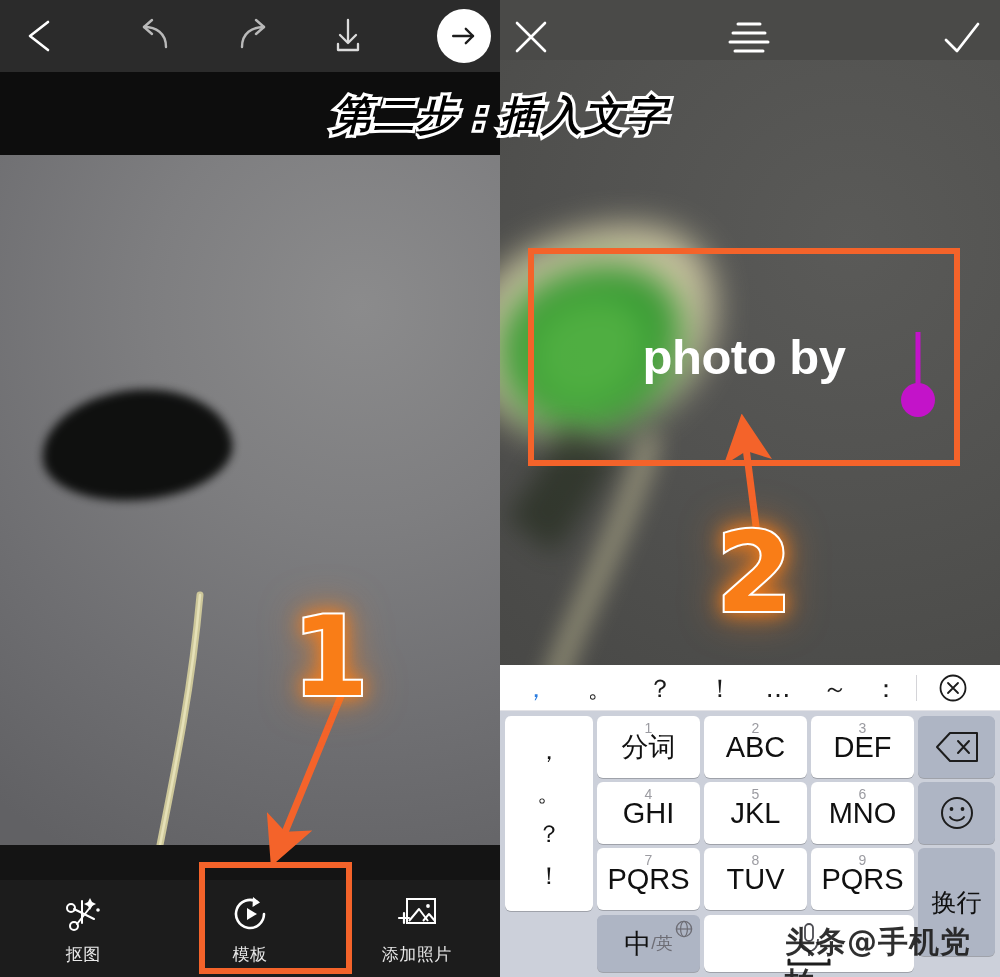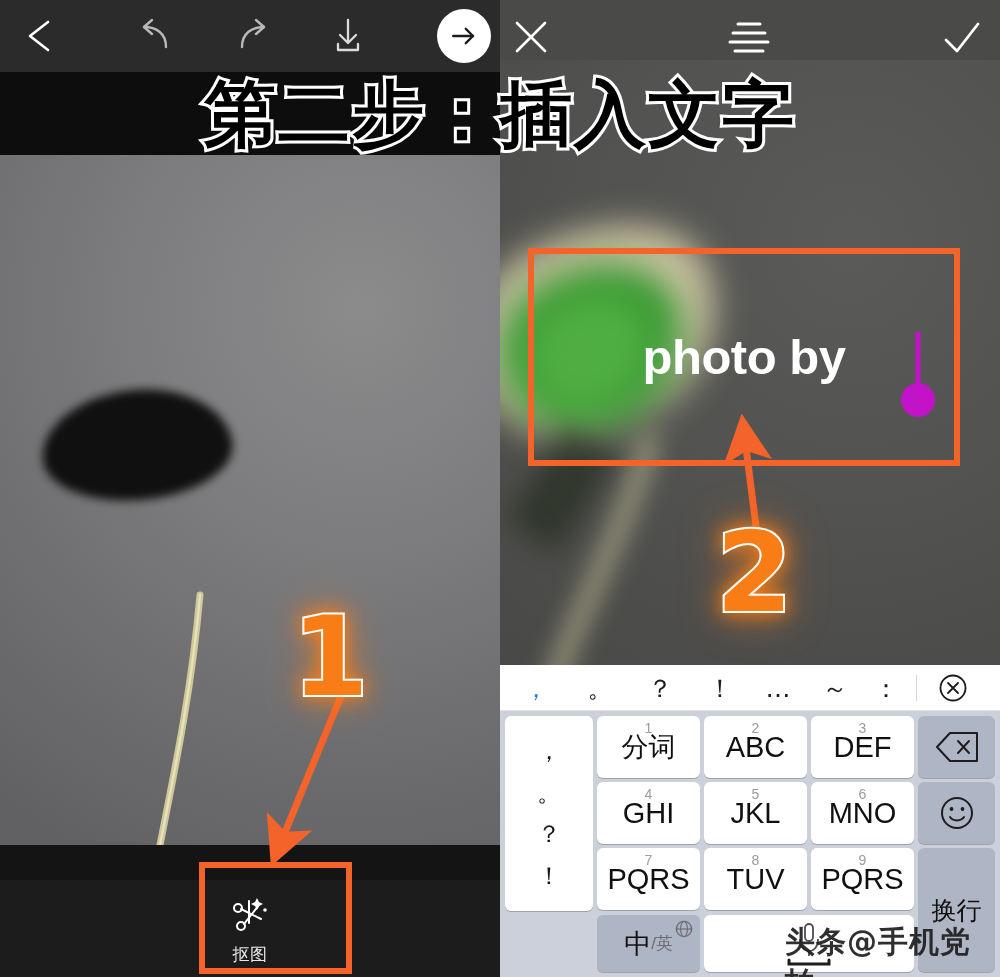--- a/index.html
+++ b/index.html
@@ -65,23 +65,24 @@
   }
 
   
   .bigtitle {
     position:absolute; left:0; top:72px; width:1000px; height:86px;
     display:flex; align-items:center; justify-content:center;
     z-index:30; pointer-events:none;
   }
   .bigtitle span {
     font-family:"DejaVu Sans","Liberation Sans",sans-serif;
-    font-size:72px; font-weight:bold; color:#000; letter-spacing:2px;
+    font-size:40px; font-weight:bold; color:#000; letter-spacing:2px;
     -webkit-text-stroke:6px #ffffff; paint-order:stroke fill;
     text-shadow:0 0 1px #fff;
+    font-style:italic;
   }
 
   
   .panel-right { position:relative; width:500px; height:977px; background:#4a4a48; overflow:hidden; }
   .topbar-r {
     position:absolute; top:0; left:0; width:500px; height:72px;
     background:#4a4a48;
   }
   .r-close { position:absolute; left:508px; top:14px; }
   .photo-r { position:absolute; top:60px; left:0; width:500px; height:605px; overflow:hidden; }
@@ -270,22 +271,44 @@
             <circle cx="12" cy="33" r="4" fill="none" stroke="#fff" stroke-width="2"></circle>
             <path d="M12 16 L32 26 M15 31 L30 12" fill="none" stroke="#fff" stroke-width="2" stroke-linecap="round"></path>
             <path d="M20 8 L20 30" fill="none" stroke="#fff" stroke-width="2" stroke-linecap="round"></path>
             <path d="M28 5 L30 9 L34 11 L30 13 L28 17 L26 13 L22 11 L26 9 Z" fill="#fff"></path>
             <circle cx="36" cy="17" r="1.8" fill="#fff"></circle>
           </svg>
         </div>
         <div class="lbl">抠图</div>
       </div>
 
-
-
+      <div class="tool">
+        <div class="ico">
+          <svg width="42" height="42" viewBox="0 0 42 42">
+            <path d="M35 21 A14 14 0 1 1 28 8.8" fill="none" stroke="#fff" stroke-width="2.6" stroke-linecap="round"></path>
+            <path d="M24 4 L31 9.5 L23.5 14" fill="#fff"></path>
+            <path d="M18 15 L28 21 L18 27 Z" fill="#fff"></path>
+          </svg>
+        </div>
+        <div class="lbl">模板</div>
+      </div>
+
+
+      <div class="tool">
+        <div class="ico">
+          <svg width="44" height="42" viewBox="0 0 44 42">
+            <rect x="12" y="6" width="28" height="24" fill="none" stroke="#fff" stroke-width="2"></rect>
+            <circle cx="33" cy="13" r="1.9" fill="#fff"></circle>
+            <path d="M14 28 L24 16 L33 28" fill="none" stroke="#fff" stroke-width="2" stroke-linejoin="round"></path>
+            <path d="M28 28 L34 21 L40 28" fill="none" stroke="#fff" stroke-width="2" stroke-linejoin="round"></path>
+            <path d="M4 25 L14 25 M9 20 L9 30" fill="none" stroke="#fff" stroke-width="2.2" stroke-linecap="round"></path>
+          </svg>
+        </div>
+        <div class="lbl">添加照片</div>
+      </div>
 
     </div>
 
     <div class="tool-hl"></div>
   </div>
 
   <div class="panel-right">
     <div class="topbar-r"></div>
 
     <div class="photo-r">
@@ -434,21 +457,21 @@
       </div>
       <div class="key" style="left:204px;top:137px;width:103px;height:62px;">
         <span class="sup">8</span>
         <span class="main">TUV</span>
       </div>
       <div class="key" style="left:311px;top:137px;width:103px;height:62px;">
         <span class="sup">9</span>
         <span class="main">PQRS</span>
       </div>
 
-      <div class="key grey" style="left:418px;top:137px;width:77px;height:124px;">
+      <div class="key grey" style="left:418px;top:137px;width:77px;height:108px;">
         <span class="nl">换行</span>
       </div>
 
       <div class="key grey" style="left:97px;top:204px;width:103px;height:57px;">
         <span class="lang-main">中</span>
         <span class="lang-sub">/英</span>
         <svg class="globe" width="18" height="18" viewBox="0 0 18 18">
           <circle cx="9" cy="9" r="7.6" fill="none" stroke="#6d6d75" stroke-width="1.4"></circle>
           <ellipse cx="9" cy="9" rx="3.4" ry="7.6" fill="none" stroke="#6d6d75" stroke-width="1.2"></ellipse>
           <line x1="1.5" y1="9" x2="16.5" y2="9" stroke="#6d6d75" stroke-width="1.2"></line>

